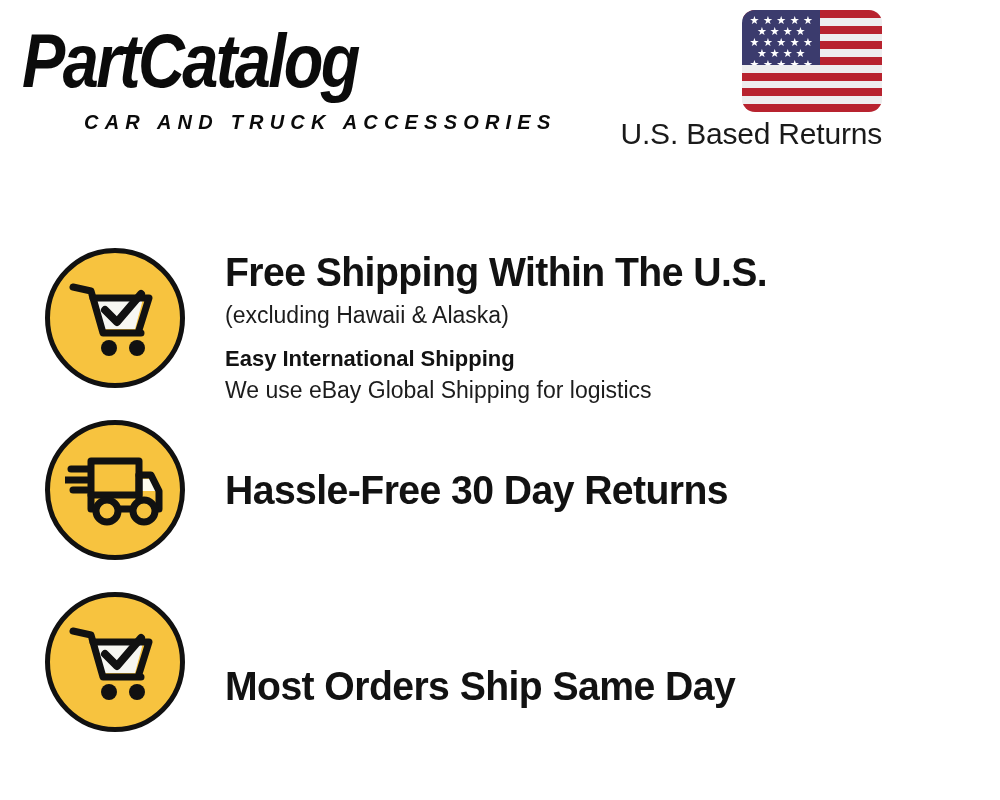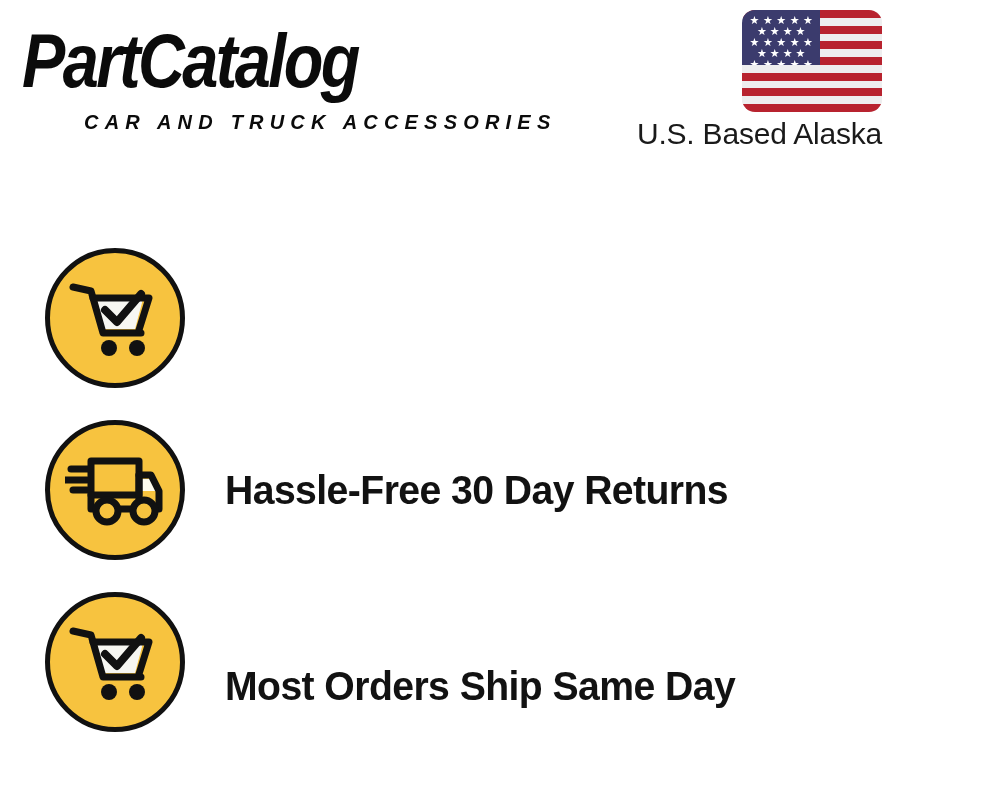--- a/index.html
+++ b/index.html
@@ -270,35 +270,41 @@
           <div class="star-row">
             <span class="star">★</span>
               <span class="star">★</span>
               <span class="star">★</span>
               <span class="star">★</span>
               <span class="star">★</span>
           </div>
         </div>
       </div>
     </div>
-    <span class="seller-text">U.S. Based Alaska</span>
+    <span class="seller-text">U.S. Based Returns</span>
   </div>
 
   <div class="features">
 
     <div class="feature-row r1">
       <div class="icon-circle">
         <svg width="96" height="82" viewBox="0 0 96 82" aria-hidden="true">
           <polygon points="30,22 76,22 68,52 36,52" fill="#f7f7f2"></polygon>
           <path d="M6 10 L24 14 L36 56 L74 56" fill="none" stroke="#111111" stroke-width="7" stroke-linecap="round" stroke-linejoin="round"></path>
           <path d="M26 21 L82 21 L72 53" fill="none" stroke="#111111" stroke-width="7" stroke-linecap="round" stroke-linejoin="round"></path>
           <path d="M38 33 L50 45 L74 17" fill="none" stroke="#111111" stroke-width="8" stroke-linecap="round" stroke-linejoin="round"></path>
           <circle cx="42" cy="71" r="8" fill="#111111"></circle>
           <circle cx="70" cy="71" r="8" fill="#111111"></circle>
         </svg>
+      </div>
+      <div class="feature-text">
+        <p class="feature-title">Free Shipping Within The U.S.</p>
+        <p class="feature-sub">(excluding Hawaii &amp; Alaska)</p>
+        <p class="feature-sub-strong">Easy International Shipping</p>
+        <p class="feature-sub-2">We use eBay Global Shipping for logistics</p>
       </div>
     </div>
 
     <div class="feature-row r2">
       <div class="icon-circle">
         <svg width="100" height="74" viewBox="0 0 100 74" aria-hidden="true">
           <path d="M74 22 L86 22 L94 38 L94 56 L74 56 Z" fill="#f7c33f"></path>
           <polygon points="76,26 86,26 91,38 76,38" fill="#fdfbee"></polygon>
           <rect x="26" y="8" width="48" height="34" fill="none" stroke="#111111" stroke-width="7" stroke-linejoin="round"></rect>
           <path d="M26 42 L26 56 L94 56 L94 38 L86 22 L74 22" fill="none" stroke="#111111" stroke-width="7" stroke-linejoin="round" stroke-linecap="round"></path>

